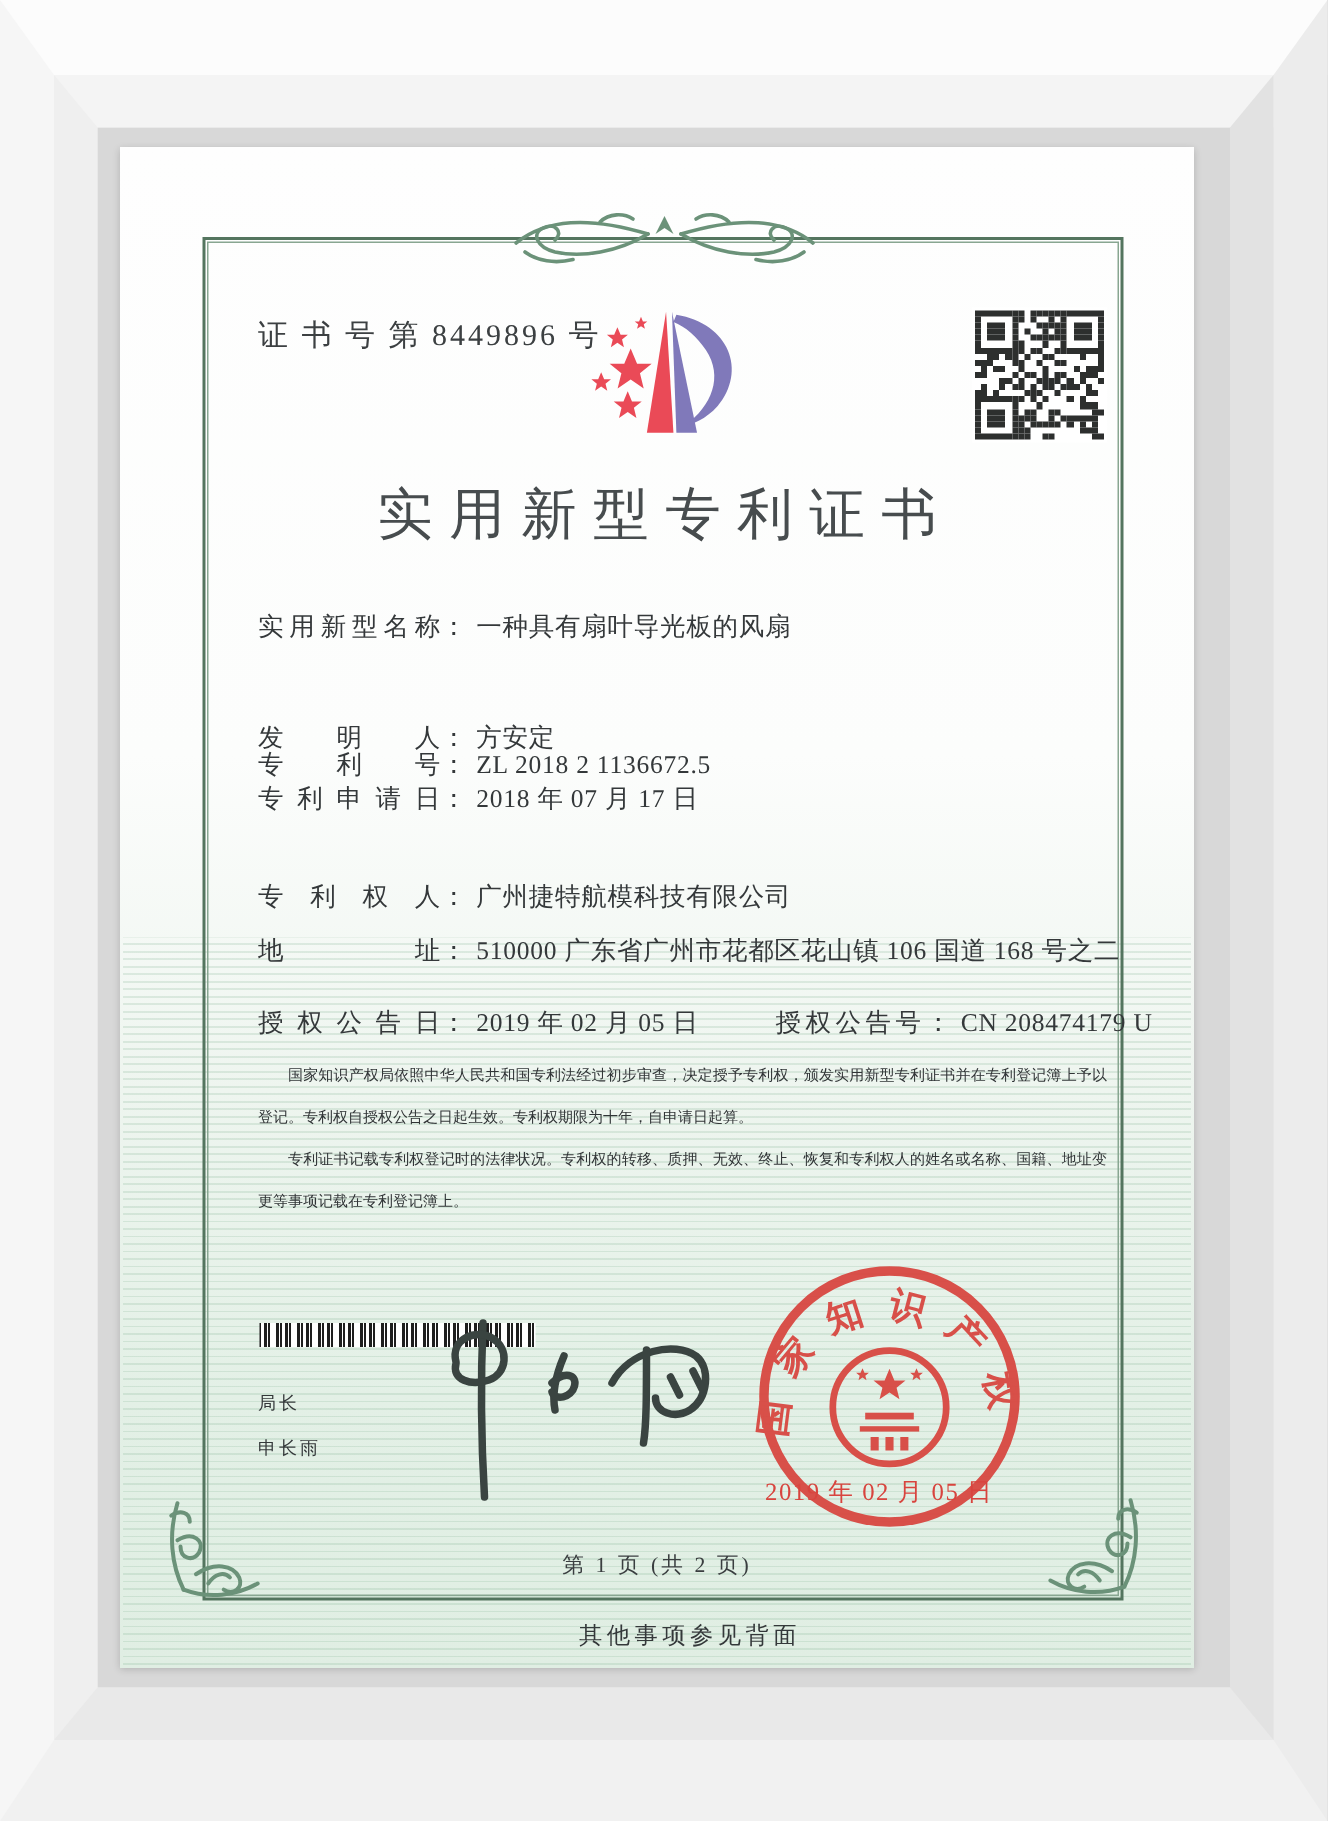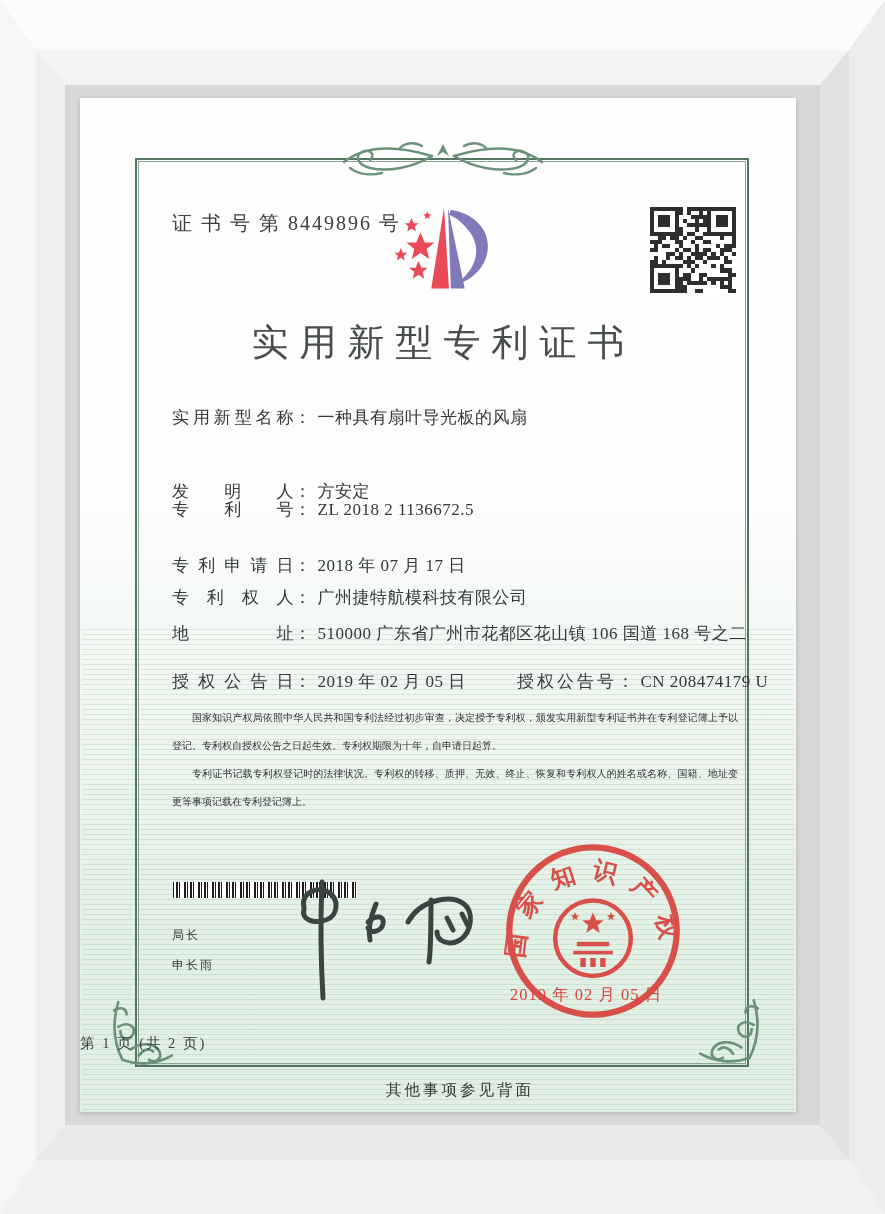--- a/index.html
+++ b/index.html
@@ -38,40 +38,40 @@
   .qr { position:absolute; left:568px; top:107px; width:90px; height:90px; background:#fff; padding:2px; }
   .qr-grid { display:grid; width:100%; height:100%; grid-template-columns:repeat(21,1fr); grid-template-rows:repeat(21,1fr); }
   .qr-grid div.on { background:#2d2f2e; }
 
   .title { position:absolute; left:0; right:0; top:220px; text-align:center;
     font-size:37px; font-weight:400; letter-spacing:11px; padding-left:11px; color:#474c4e; }
 
   .field { position:absolute; left:92px; font-size:17px; color:#34383a; white-space:nowrap; letter-spacing:.5px; }
   .flabel { display:inline-block; width:122px; text-align:justify; text-align-last:justify; }
   .fcolon { display:inline-block; margin-right:6px; }
-  .f1{top:308px;} .f2{top:355px;margin-top:27px;} .f3{top:400px;} .f4{top:456px;} .f5{top:488px;} .f6{top:524px;} .f7{top:572px;}
+  .f1{top:308px;} .f2{top:355px;margin-top:27px;} .f3{top:400px;} .f4{top:423px;} .f5{top:488px;} .f6{top:524px;} .f7{top:572px;}
   .grant-no-group { position:absolute; left:345px; top:0; }
   .grant-no-group .flabel2 { letter-spacing:3px; }
 
   .paragraphs { position:absolute; left:92px; top:606px; width:566px;
     font-size:10px; line-height:28px; text-align:justify; color:#303436; }
   .paragraphs p { text-indent:2em; }
 
   .barcode { position:absolute; left:93px; top:784px; width:184px; height:16px;
     background:repeating-linear-gradient(90deg,#1e1e1e 0 1px,#fff 1px 3px,#1e1e1e 3px 5px,#fff 5px 6px,#1e1e1e 6px 7px,#fff 7px 11px,#1e1e1e 11px 13px,#fff 13px 14px); }
 
   .signer { position:absolute; left:92px; top:822px; font-size:12px; line-height:30px; color:#34383a; letter-spacing:2px; }
   .signature { position:absolute; left:190px; top:770px; width:215px; height:145px; }
   .signature svg { width:100%; height:100%; }
 
   .seal { position:absolute; left:423px; top:743px; width:180px; height:180px; opacity:.93; }
   .seal svg { width:100%; height:100%; }
   .seal-date { position:absolute; left:430px; top:886px; font-size:16.5px; color:#d8443e; letter-spacing:1px; white-space:nowrap; }
 
-  .page-note { position:absolute; left:0; right:0; top:936px; text-align:left; font-size:14.5px; letter-spacing:2px; color:#3a3e40; }
+  .page-note { position:absolute; left:0; right:0; top:936px; text-align:center; font-size:14.5px; letter-spacing:2px; color:#3a3e40; }
   .back-note { position:absolute; left:0; right:0; top:982px; text-align:center; font-size:15.5px; letter-spacing:3px; color:#34383a;padding-left:44px; }
 </style>
 </head>
 <body>
 
 <svg width="0" height="0" style="position:absolute">
   <defs>
     <g id="corner-flourish" fill="none" stroke="currentColor" stroke-width="2.6" stroke-linecap="round">
       <path d="M10,6 C4,26 6,46 14,62"></path>
       <path d="M14,62 C30,68 48,66 62,58"></path>

